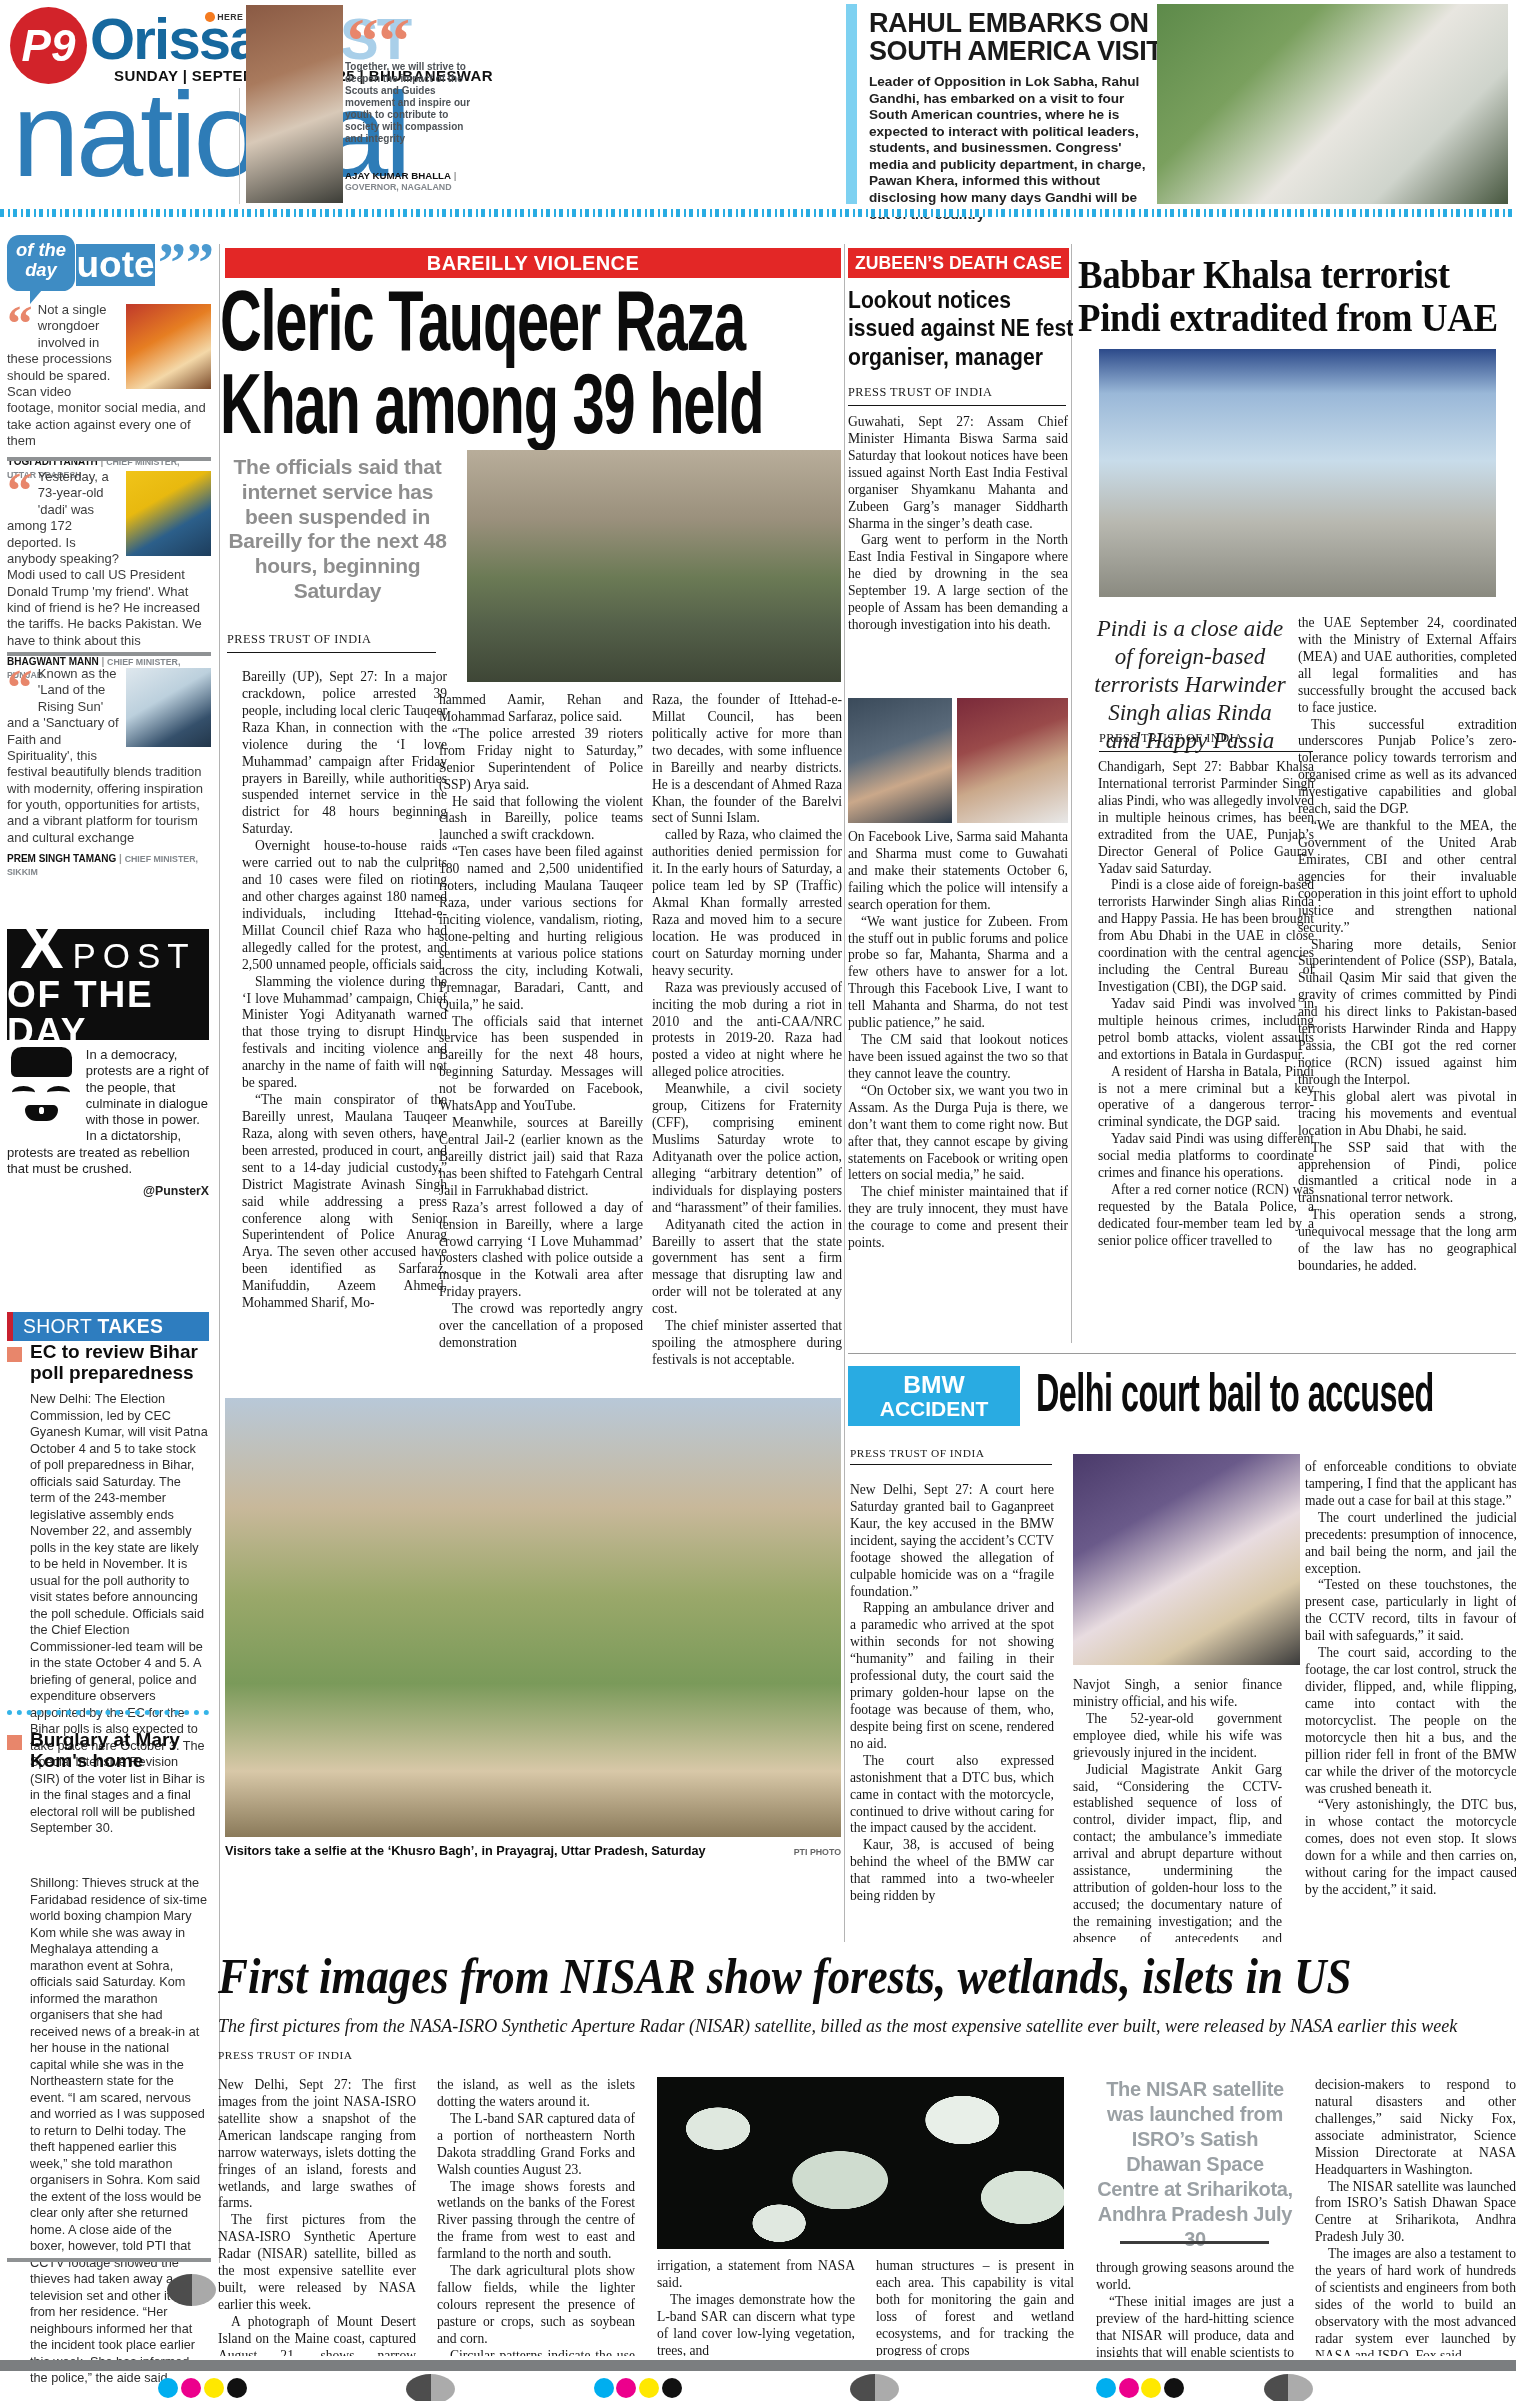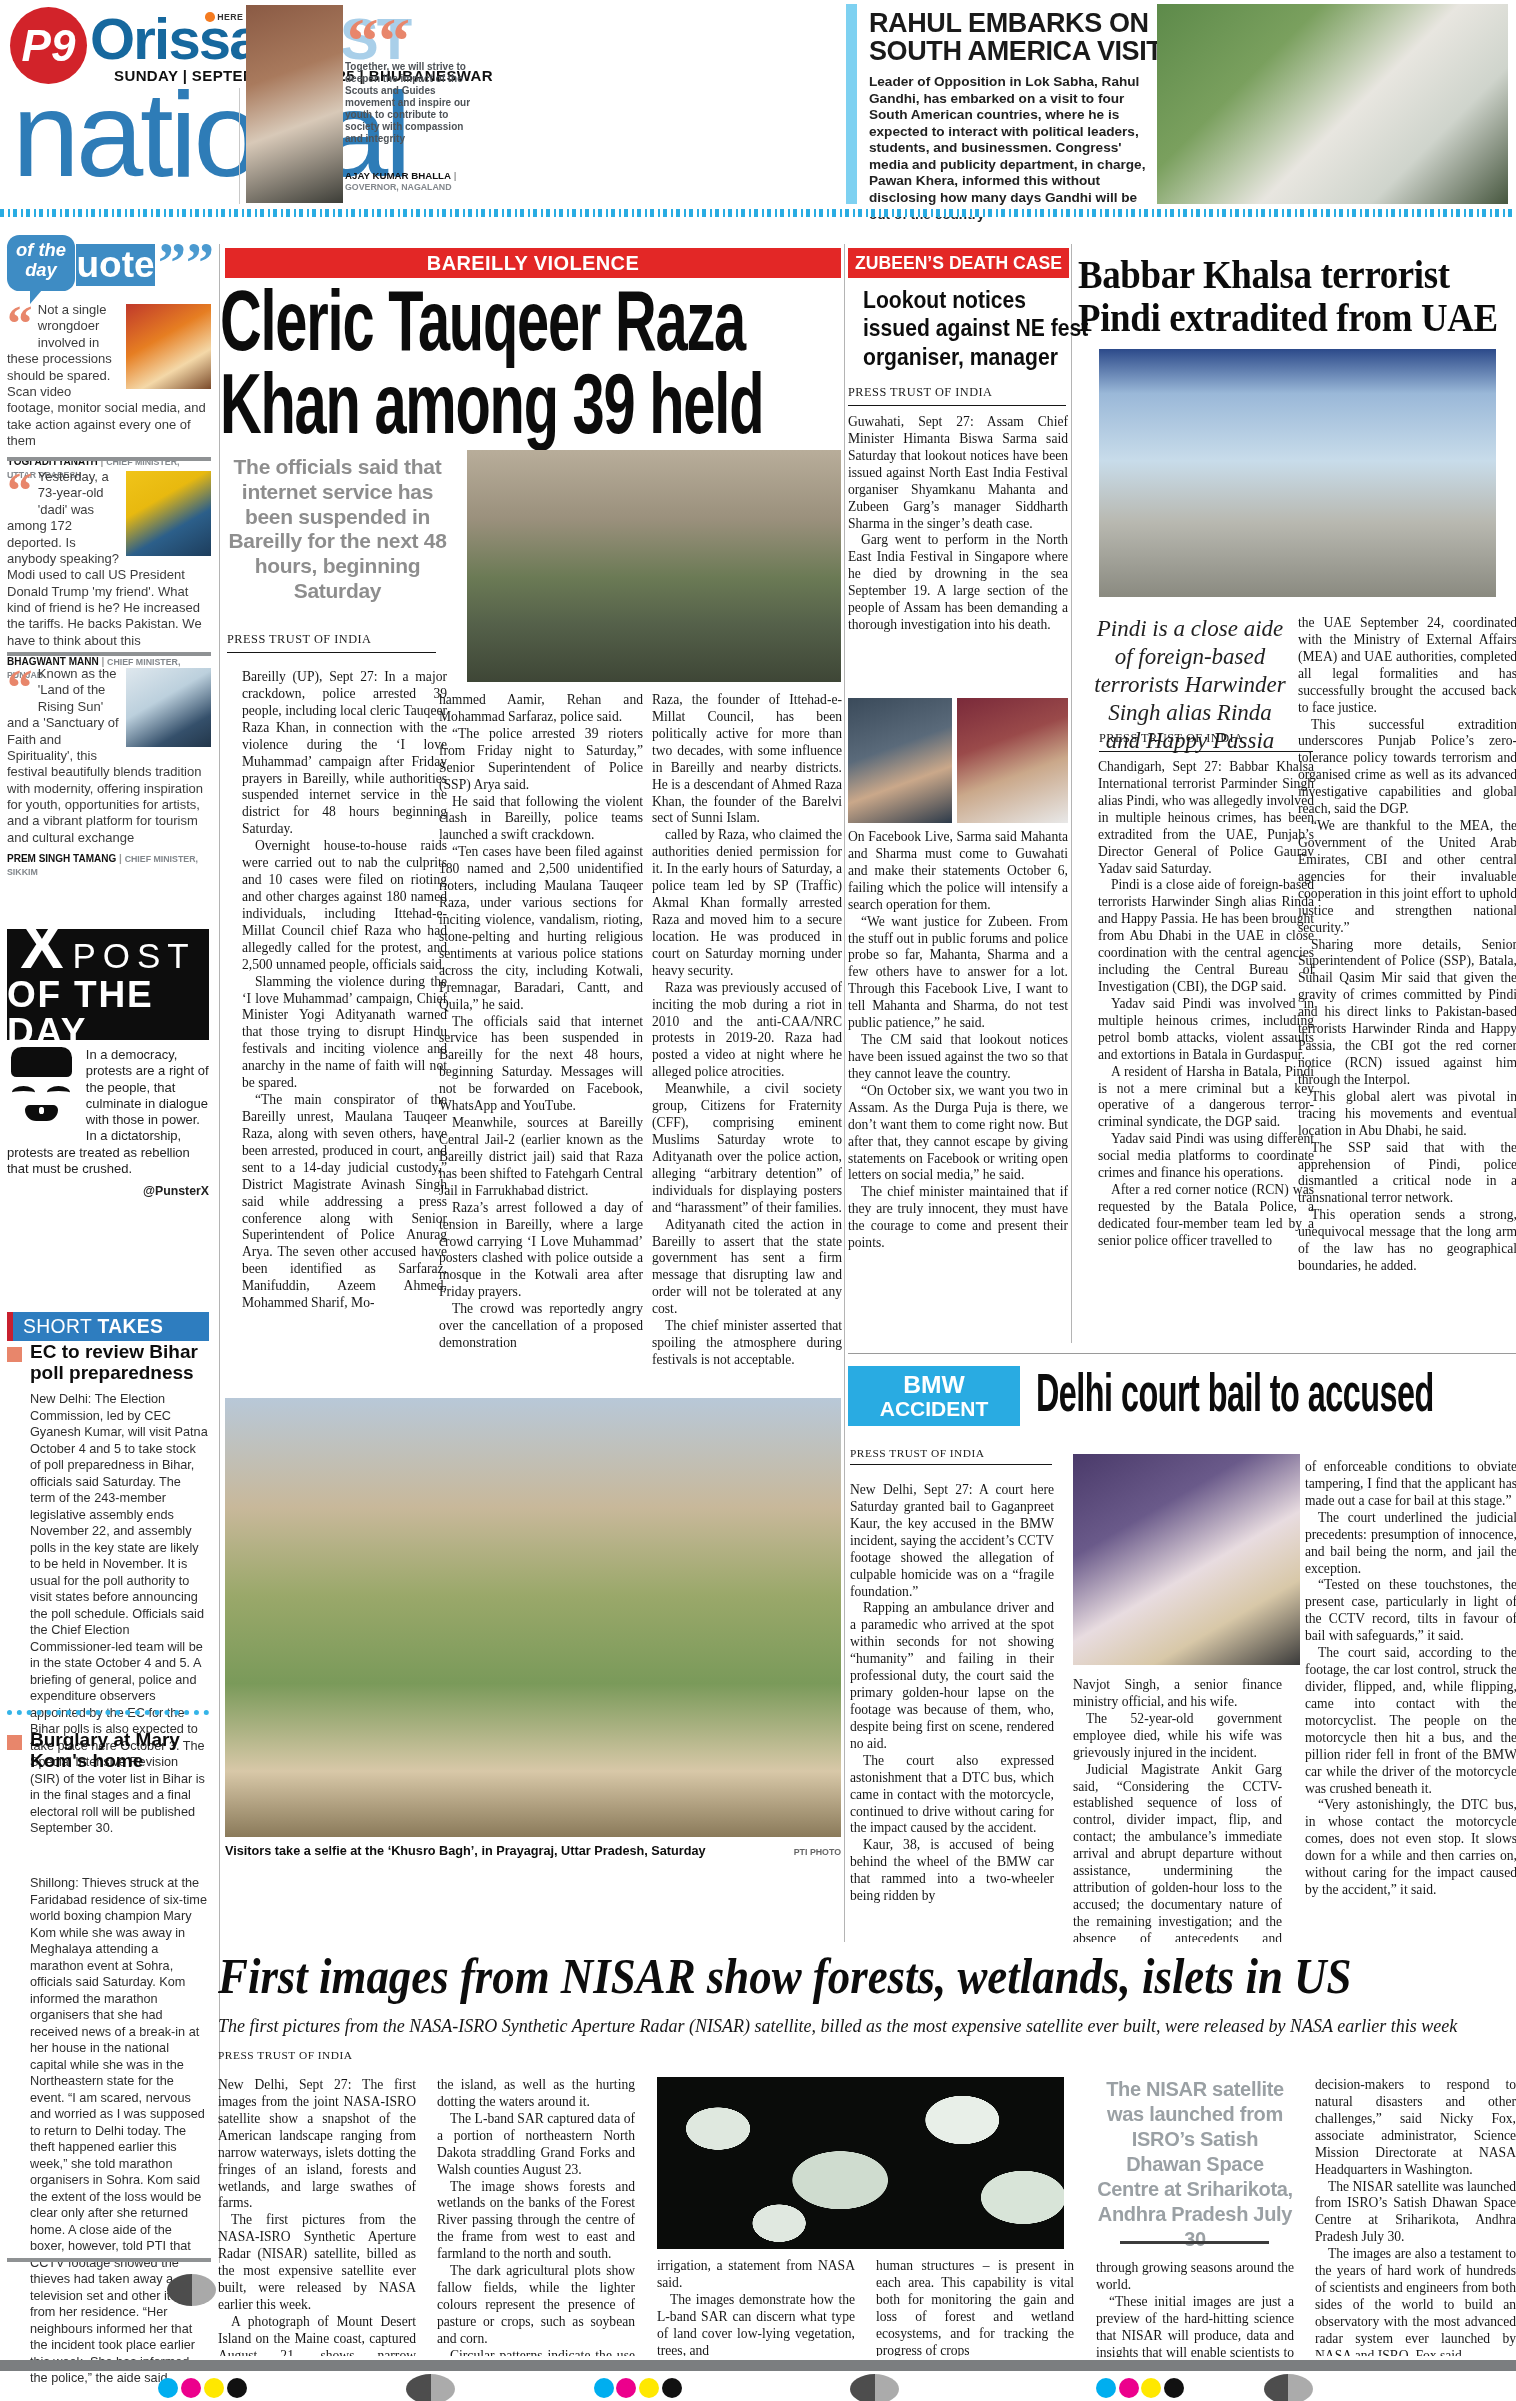--- a/index.html
+++ b/index.html
@@ -74,21 +74,21 @@
   .serifcol p{margin:0;font-family:"Liberation Serif",serif;font-size:13.6px;line-height:1.245;text-align:justify;color:#161616;}
   .serifcol p + p{text-indent:13px;}
   .cond{display:inline-block;transform-origin:0 50%;white-space:nowrap;}
   
   .b-headline{left:220px;top:279px;font-weight:bold;font-size:85px;line-height:.98;letter-spacing:-1.8px;color:#0c0c0c;}
   .b-stand{left:227px;top:455px;width:221px;font-size:21px;font-weight:bold;color:#8e8e8e;line-height:1.18;text-align:center;letter-spacing:-0.3px;}
   .caption-row{left:225px;top:1844px;width:616px;display:flex;justify-content:space-between;align-items:baseline;}
   .caption{font-size:12.7px;font-weight:bold;color:#0d0d0d;}
   .credit{font-size:8.8px;color:#666;font-weight:bold;}
   
-  .z-headline{left:848px;top:286px;font-size:24px;font-weight:bold;line-height:1.18;color:#0d0d0d;margin-left:15px;}
+  .z-headline{left:848px;top:286px;font-size:24px;font-weight:bold;line-height:1.18;color:#0d0d0d;}
   
   .k-headline{left:1078px;top:253px;font-family:"Liberation Serif",serif;font-weight:bold;font-size:41px;line-height:1.04;letter-spacing:-0.4px;color:#0c0c0c;}
   .pullquote{left:1089px;top:615px;width:202px;font-family:"Liberation Serif",serif;font-style:italic;
              font-size:23px;line-height:1.22;color:#222;text-align:center;}
   
   .bmw-tag{left:848px;top:1366px;width:172px;height:60px;background:#29abe2;color:#fff;font-weight:bold;
            display:flex;flex-direction:column;align-items:center;justify-content:center;line-height:1.05;}
   .bmw-headline{left:1036px;top:1361px;font-size:54px;font-weight:bold;letter-spacing:-0.9px;color:#0c0c0c;}
   
   .n-headline{left:218px;top:1947px;font-family:"Liberation Serif",serif;font-style:italic;font-weight:bold;
@@ -324,21 +324,21 @@
 
   <div class="abs n-headline"><span class="cond" style="transform:scaleX(.88);">First images from NISAR show forests, wetlands, islets in US</span></div>
   <div class="abs n-subhead">The first pictures from the NASA-ISRO Synthetic Aperture Radar (NISAR) satellite, billed as the most expensive satellite ever built, were released by NASA earlier this week</div>
   <div class="abs n-byline">PRESS TRUST OF INDIA</div>
   <div class="abs serifcol" style="left:218px;top:2077px;width:198px;height:279px;overflow:hidden;">
       <p>New Delhi, Sept 27: The first images from the joint NASA-ISRO satellite show a snapshot of the American landscape ranging from narrow waterways, islets dotting the fringes of an island, forests and wetlands, and large swathes of farms.</p>
       <p>The first pictures from the NASA-ISRO Synthetic Aperture Radar (NISAR) satellite, billed as the most expensive satellite ever built, were released by NASA earlier this week.</p>
       <p>A photograph of Mount Desert Island on the Maine coast, captured August 21, shows narrow waterways cutting across</p>
     </div>
   <div class="abs serifcol" style="left:437px;top:2077px;width:198px;height:279px;overflow:hidden;">
-      <p>the island, as well as the hurting dotting the waters around it.</p>
+      <p>the island, as well as the islets dotting the waters around it.</p>
       <p>The L-band SAR captured data of a portion of northeastern North Dakota straddling Grand Forks and Walsh counties August 23.</p>
       <p>The image shows forests and wetlands on the banks of the Forest River passing through the centre of the frame from west to east and farmland to the north and south.</p>
       <p>The dark agricultural plots show fallow fields, while the lighter colours represent the presence of pasture or crops, such as soybean and corn.</p>
       <p>Circular patterns indicate the use of centre-pivot</p>
     </div>
   <div class="photo" style="left:657px;top:2077px;width:407px;height:172px;background:
     radial-gradient(ellipse 53px 35px at 15% 30%,#dfe8df 0 60%,transparent 61%),
     radial-gradient(ellipse 79px 48px at 45% 60%,#cfdccf 0 60%,transparent 61%),
     radial-gradient(ellipse 61px 40px at 75% 25%,#e8efe8 0 60%,transparent 61%),
     radial-gradient(ellipse 70px 44px at 90% 70%,#d8e4d8 0 60%,transparent 61%),

